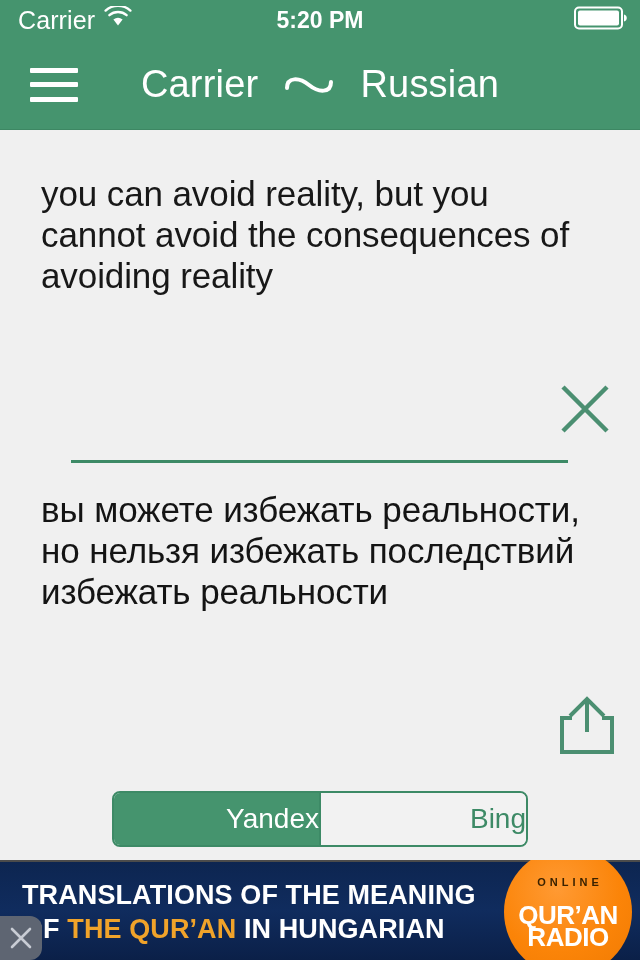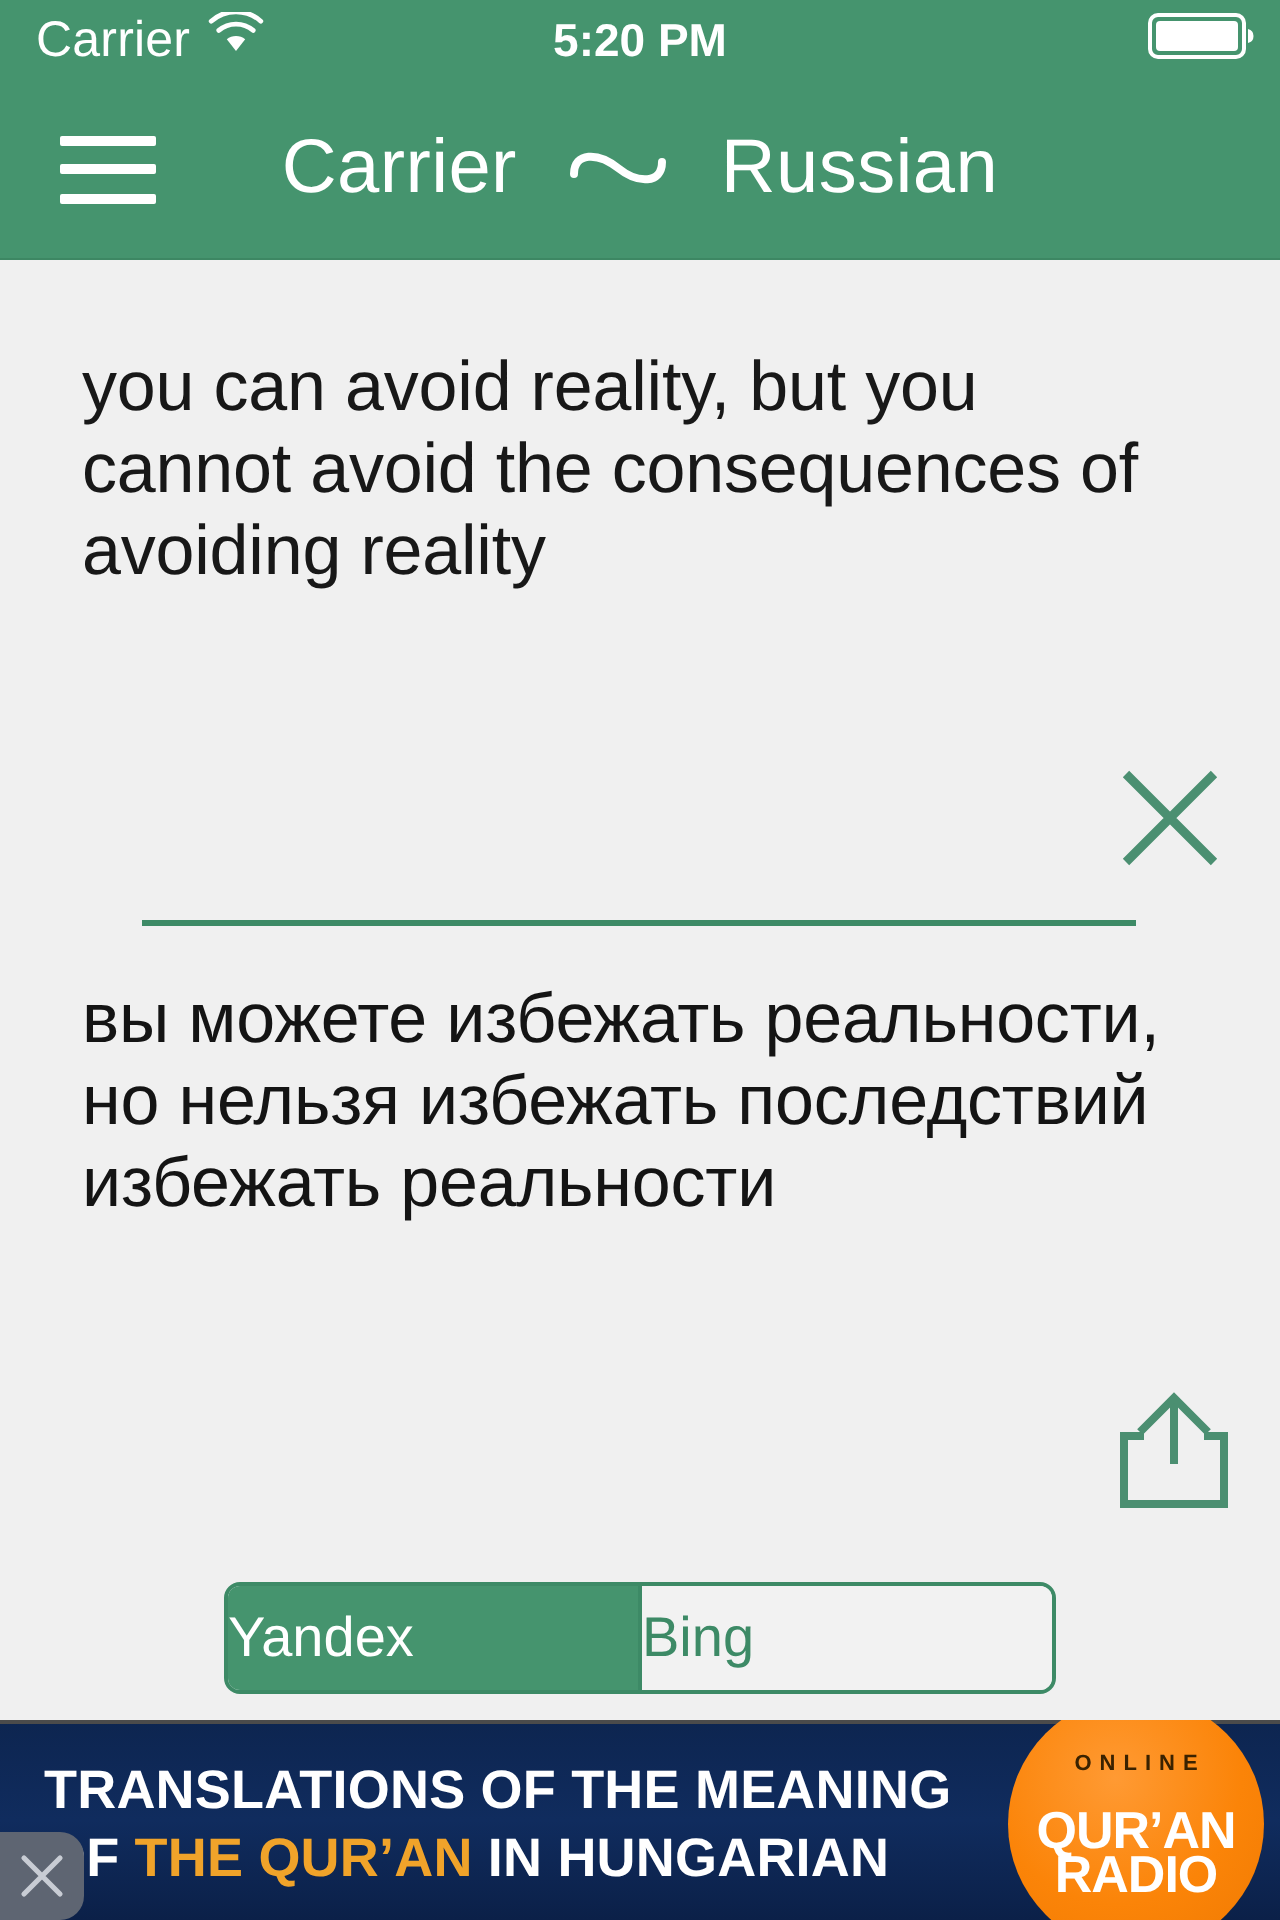--- a/index.html
+++ b/index.html
@@ -115,21 +115,21 @@
   .segmented {
     position:absolute; top:660px; left:112px;
     width:416px; height:56px;
     border:2px solid #3d8a66;
     border-radius:8px;
     overflow:hidden;
     display:flex;
   }
   .seg {
     flex:1;
-    display:flex; align-items:center; justify-content:flex-start;
+    display:flex; align-items:center; justify-content:flex-end;
     font-size:28px;
     cursor:pointer;
     background:#f2f2f2;
     color:#3d8a66;
   }
   .seg.selected {
     background:#45946e;
     color:#ffffff;
   }
   .seg + .seg { border-left:2px solid #3d8a66; }

